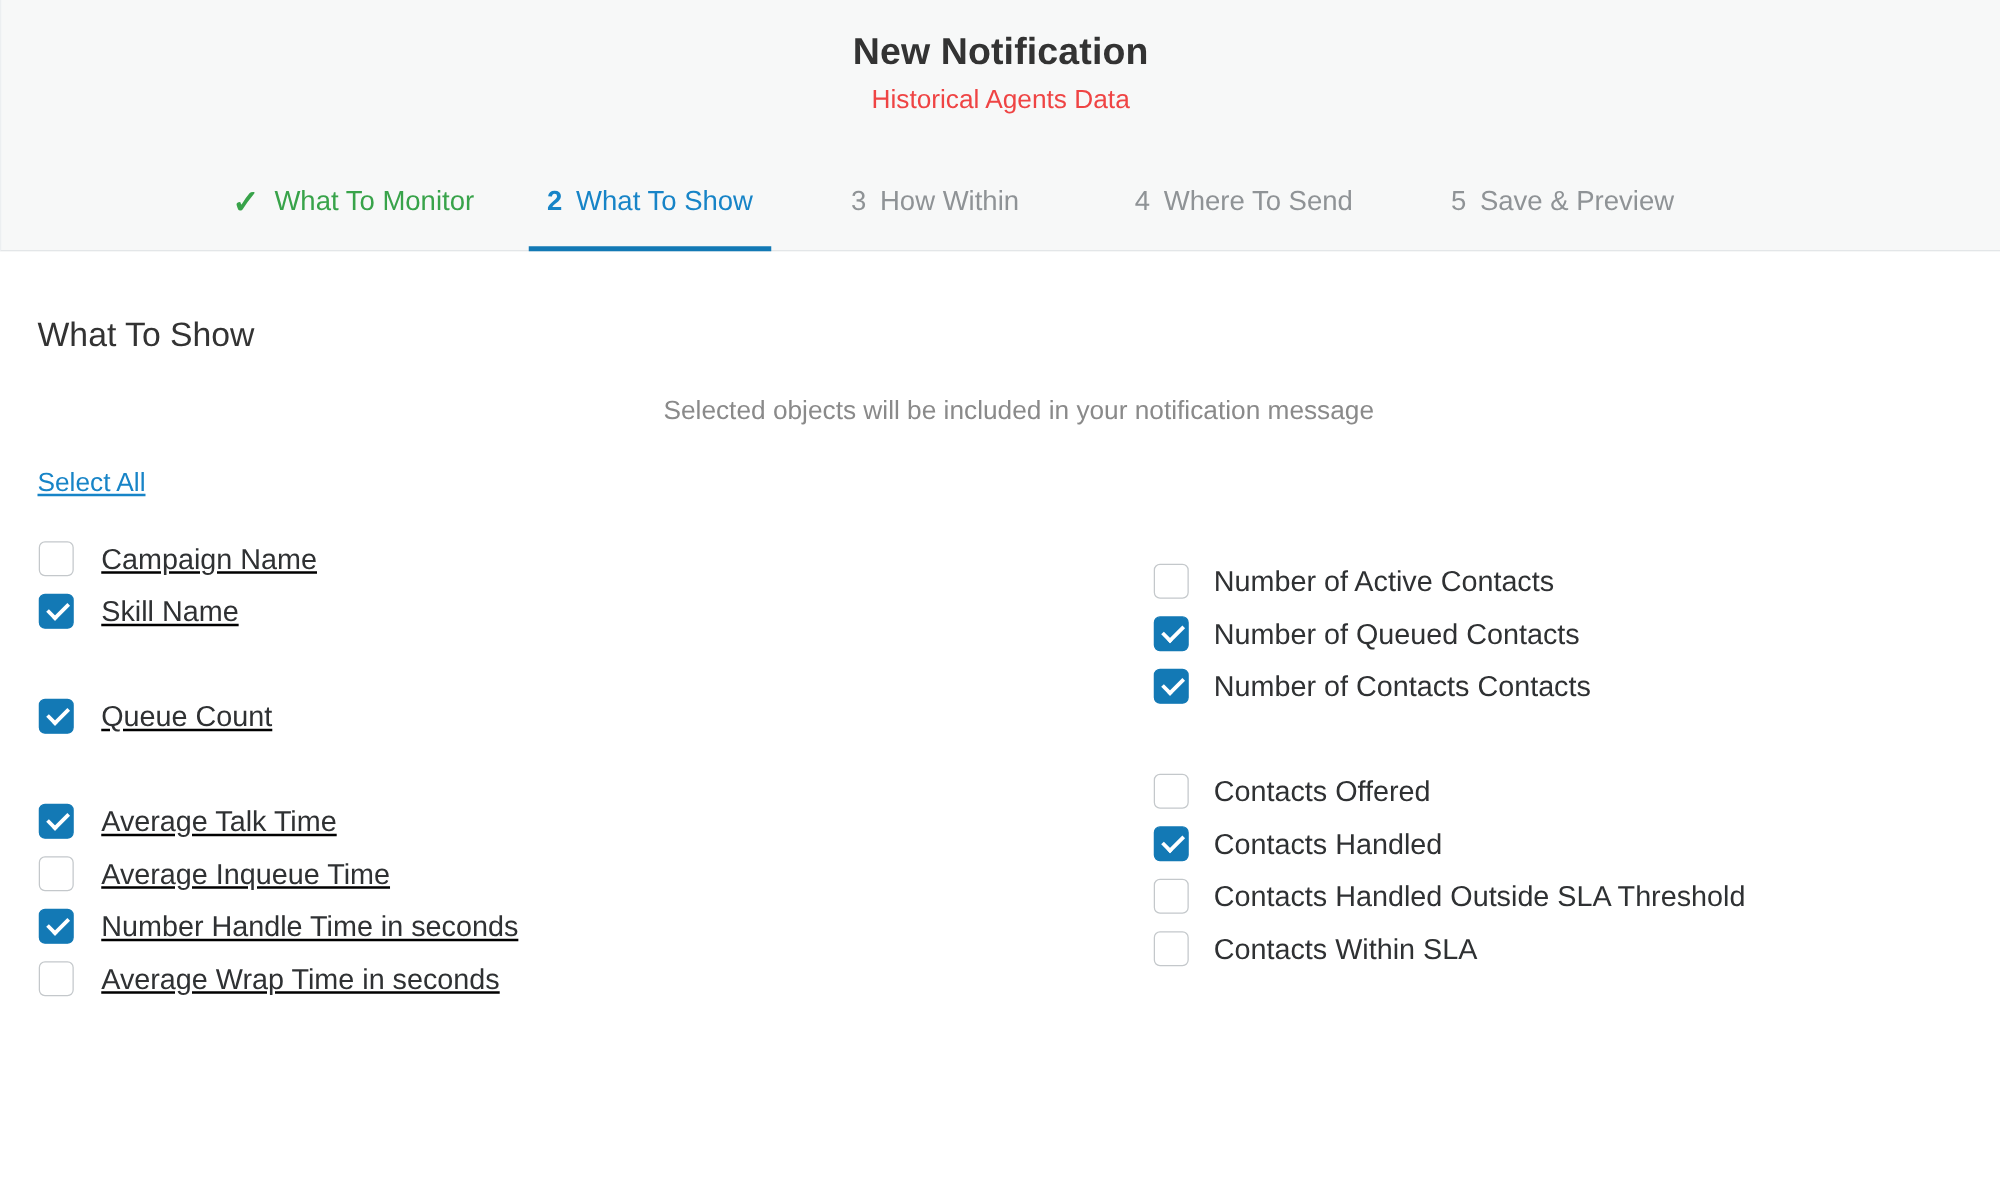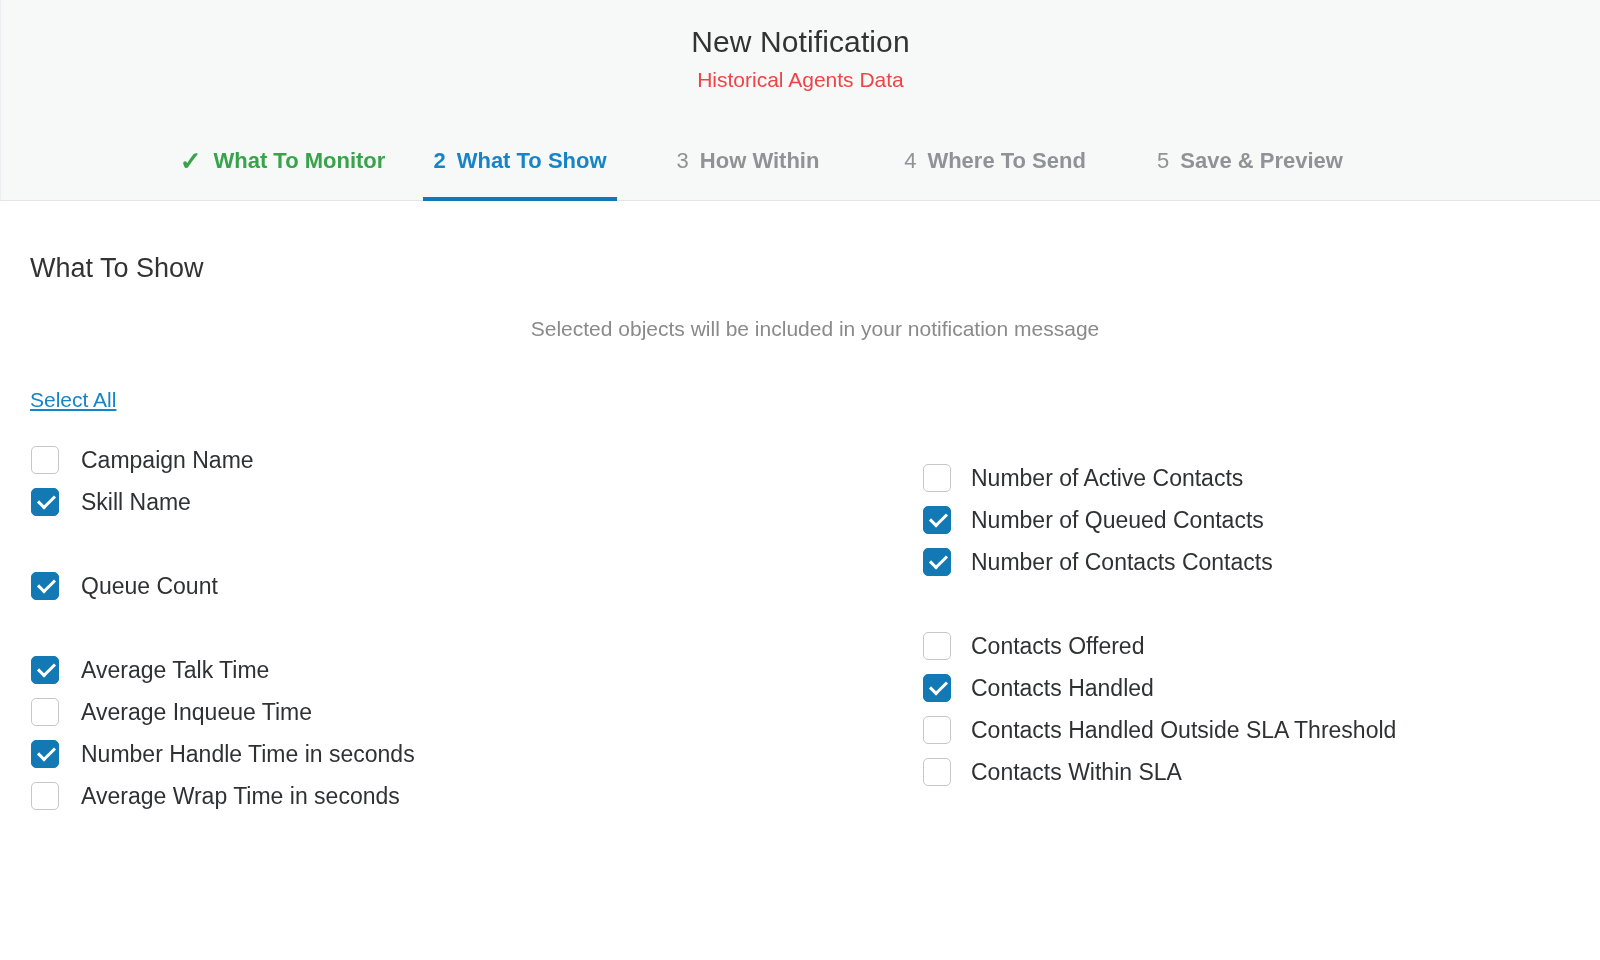--- a/index.html
+++ b/index.html
@@ -29,21 +29,21 @@
     border-bottom: 1px solid #e3e6e8;
     border-left: 1px solid #eceff1;
     height: 201px;
     box-sizing: border-box;
     position: relative;
   }
   .header-title {
     text-align: center;
     font-size: 30px;
     color: #333333;
-    font-weight: 400;
+    font-weight: 700;
     padding-top: 24px;
     line-height: 36px;
     letter-spacing: 0.1px;
   }
   .header-subtitle {
     text-align: center;
     font-size: 21px;
     color: #ef4444;
     font-weight: 400;
     line-height: 28px;
@@ -74,21 +74,21 @@
     box-sizing: border-box;
     cursor: pointer;
     padding: 0 22px;
   }
   .step .step-num {
     font-size: 22px;
     margin-right: 11px;
     font-weight: 400;
   }
   .step .step-label {
-    font-weight: 700;
+    font-weight: 400;
   }
   .step.done { color: #38a34a; }
   .step.done .step-check {
     color: #38a34a;
     font-size: 26px;
     margin-right: 12px;
     line-height: 1;
     font-weight: 700;
   }
   .step.active { color: #1784c7; }
@@ -123,38 +123,38 @@
   .section-sub {
     font-size: 21px;
     color: #8a8a8a;
     font-weight: 400;
     margin-top: 30px;
     line-height: 28px;
     text-align: center;
   }
   .select-all {
     display: inline-block;
-    margin-top: 44px;
+    margin-top: 31px;
     font-size: 21px;
     color: #1784c7;
     text-decoration: underline;
     cursor: pointer;
     line-height: 26px;
   }
 
   
   .columns {
     display: flex;
     margin-top: 26px;
     position: relative;
   }
   .col {
     position: relative;
   }
-  .col-left { width: 890px; padding-left: 1px; }
+  .col-left { width: 890px; padding-left: 1px; text-decoration: underline; }
   .col-right { width: 660px; padding-left: 2px; margin-top: 18px; }
 
   .group { margin-bottom: 42px; }
   .group:last-child { margin-bottom: 0; }
 
   .cb-row {
     display: flex;
     align-items: center;
     height: 42px;
     cursor: pointer;

